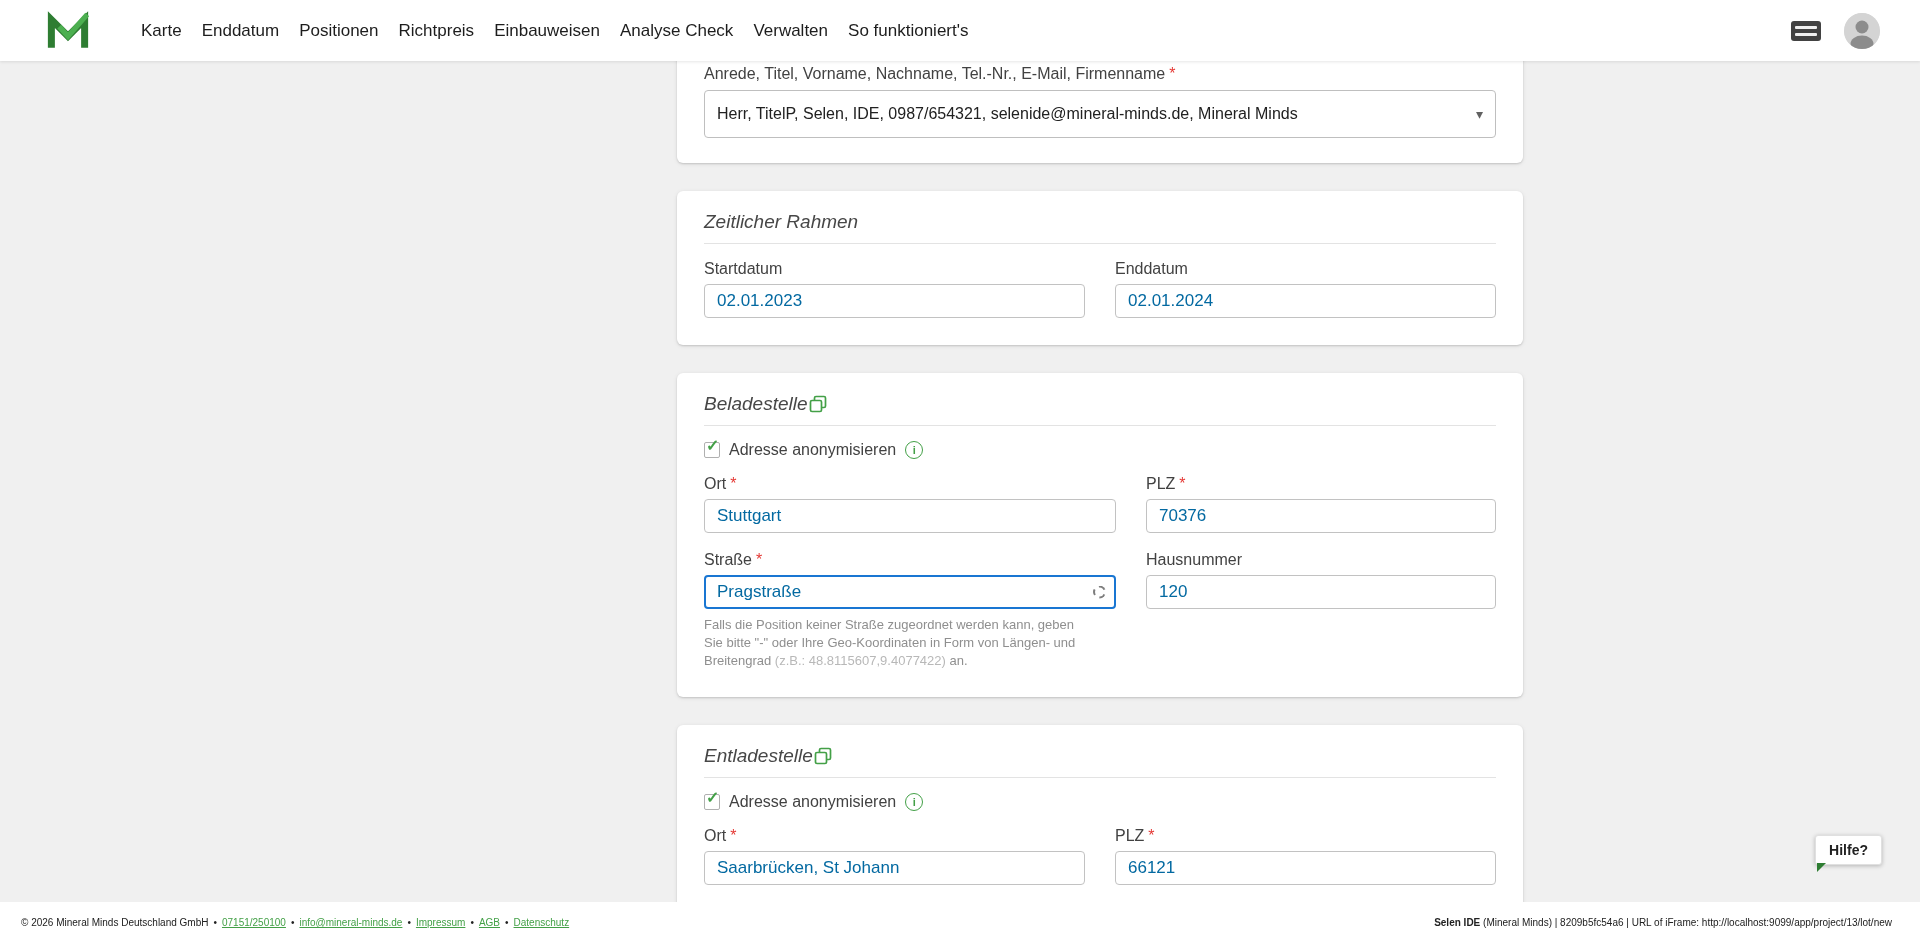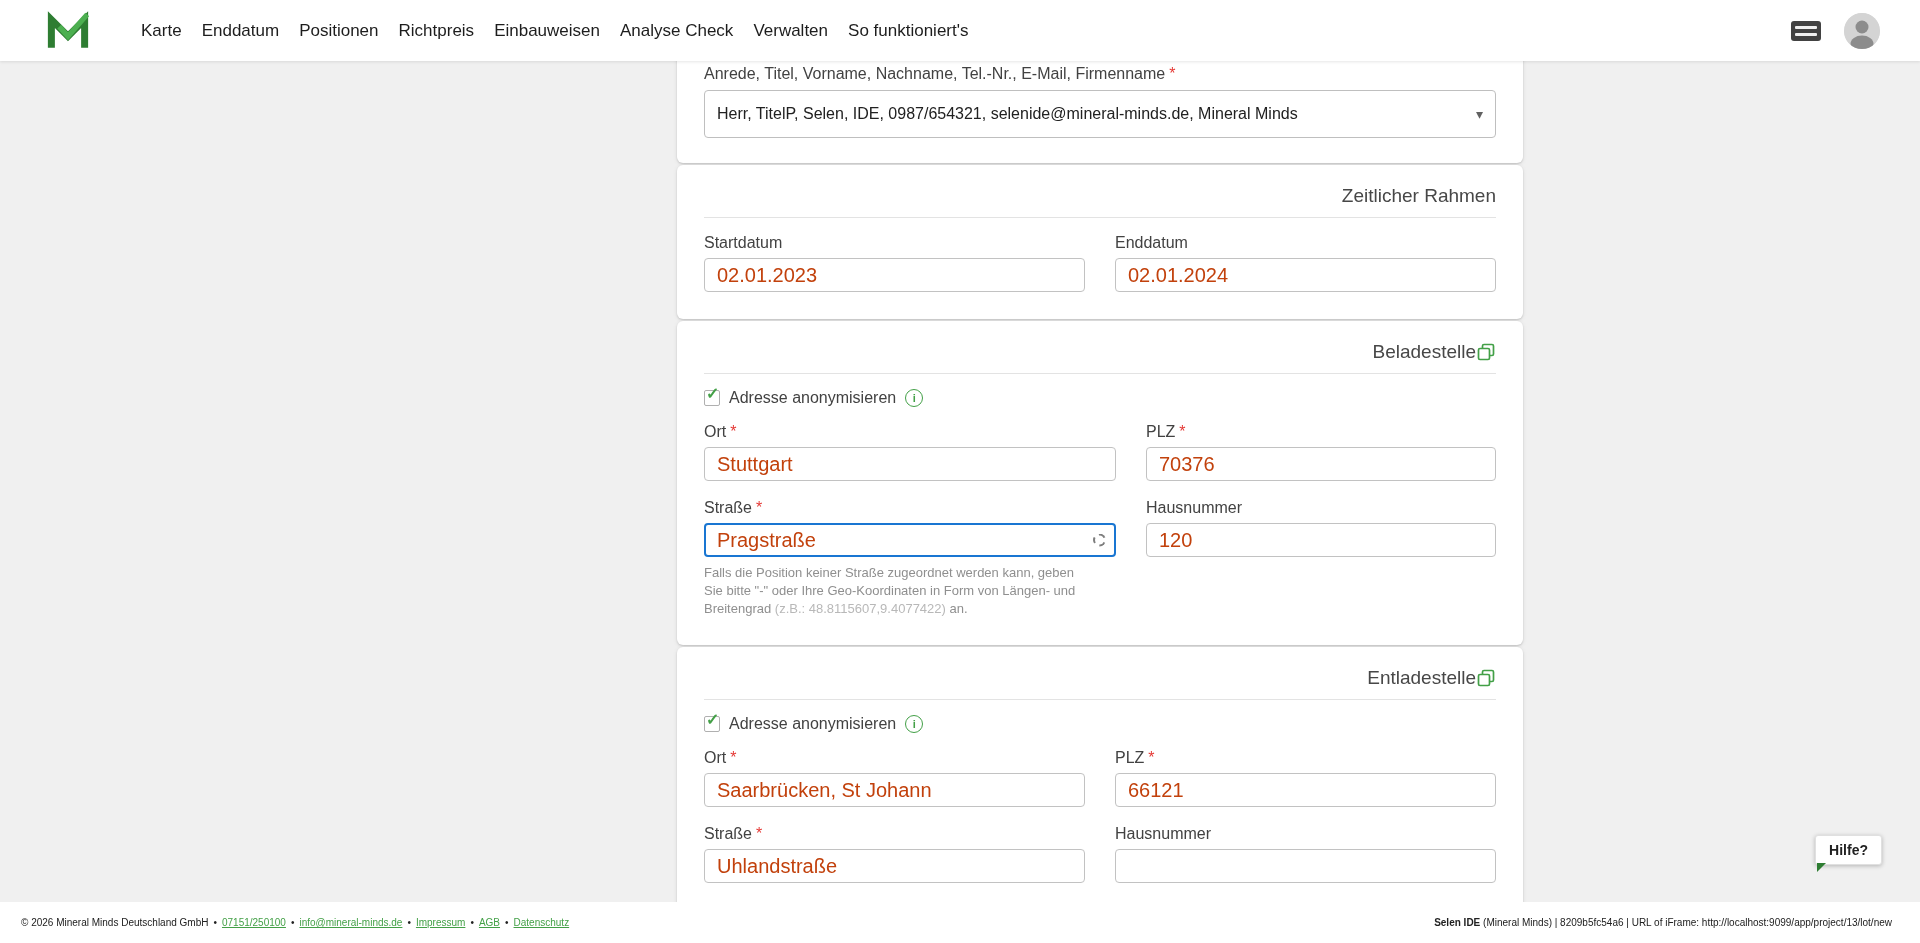--- a/index.html
+++ b/index.html
@@ -29,32 +29,32 @@
   .avatar {
     width:36px; height:36px; border-radius:50%; overflow:hidden;
     display:inline-flex; cursor:pointer; background:#d6d6d6;
   }
   
   main { flex:1 1 auto; overflow:hidden; position:relative; }
   .content { width:846px; margin-left:677px; }
   .card {
     background:#fff; border-radius:6px;
     box-shadow:0 1px 2px rgba(0,0,0,.14), 0 1px 5px rgba(0,0,0,.08);
-    margin-bottom:2px; padding:20px 27px 27px;
+    margin-bottom:28px; padding:20px 27px 27px;
   }
   .card-contact { margin-top:-20px; padding:24px 27px 25px; border-top-left-radius:0; border-top-right-radius:0; }
   .top-label { display:block; font-size:16px; color:#424242; margin-bottom:7px; }
   .req { color:#e53935; margin-left:4px; }
   .select {
     height:48px; border:1px solid #bfbfbf; border-radius:4px; background:#fff;
     display:flex; align-items:center; justify-content:space-between;
     padding:0 12px; font-size:16px; color:#212121; cursor:pointer;
   }
   .select .caret { color:#616161; font-size:14px; margin-left:10px; }
-  .card-head { display:flex; align-items:flex-start; justify-content:flex-end; margin-bottom:10px; }
+  .card-head { display:flex; align-items:flex-start; justify-content:flex-start; margin-bottom:10px;font-style:italic; }
   .card-title { font-size:19px; font-weight:400; color:#474747; margin:0; }
   .copy-btn { display:inline-flex; cursor:pointer; margin-top:1px; }
   hr.divider { border:none; border-top:1px solid #e3e3e3; margin:0; }
   
   .cb-row { display:flex; align-items:center; gap:9px; margin-top:15px; }
   .checkbox {
     width:16px; height:16px; border:1px solid #b0b0b0; border-radius:2px;
     background:#fff; position:relative; cursor:pointer; flex:0 0 16px;
   }
   .checkbox .check {
@@ -66,21 +66,21 @@
     width:18px; height:18px; border:1.5px solid #43a047; border-radius:50%;
     color:#43a047; font-size:11px; font-weight:bold;
     display:inline-flex; align-items:center; justify-content:center; cursor:pointer;
   }
   
   .fields-grid { display:grid; grid-template-columns:1fr 1fr; column-gap:30px; row-gap:18px; margin-top:16px; }
   .flabel { display:block; font-size:16px; color:#424242; margin-bottom:6px; }
   .input-wrap { position:relative; }
   .input {
     width:100%; height:34px; border:1px solid #c2c2c2; border-radius:4px;
-    padding:0 12px; font-size:20px; color:#c2410c; background:#fff;
+    padding:0 12px; font-size:17px; color:#0369a1; background:#fff;
     font-family:"Liberation Sans", sans-serif; outline:none;
   }
   .input.focused { border:2px solid #1976d2; padding:0 28px 0 11px; }
   .spinner {
     position:absolute; right:10px; top:50%; transform:translateY(-50%);
     width:13px; height:13px; border:2px dashed #7d7d7d; border-radius:50%;
   }
   .helper { margin-top:7px; font-size:13px; line-height:18px; color:#8f8f8f; width:412px; }
   .helper div { white-space:nowrap; }
   .coords { color:#b8b8b8; }

